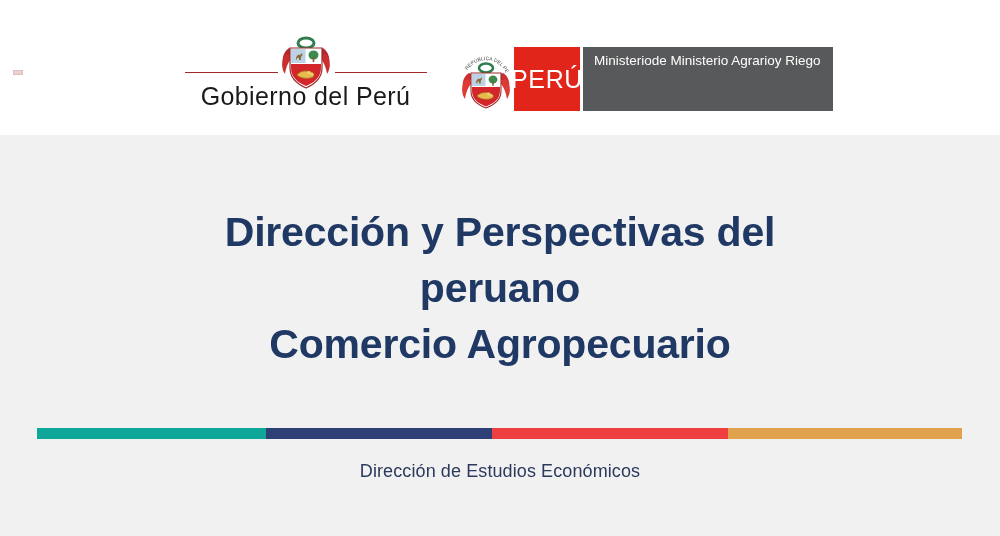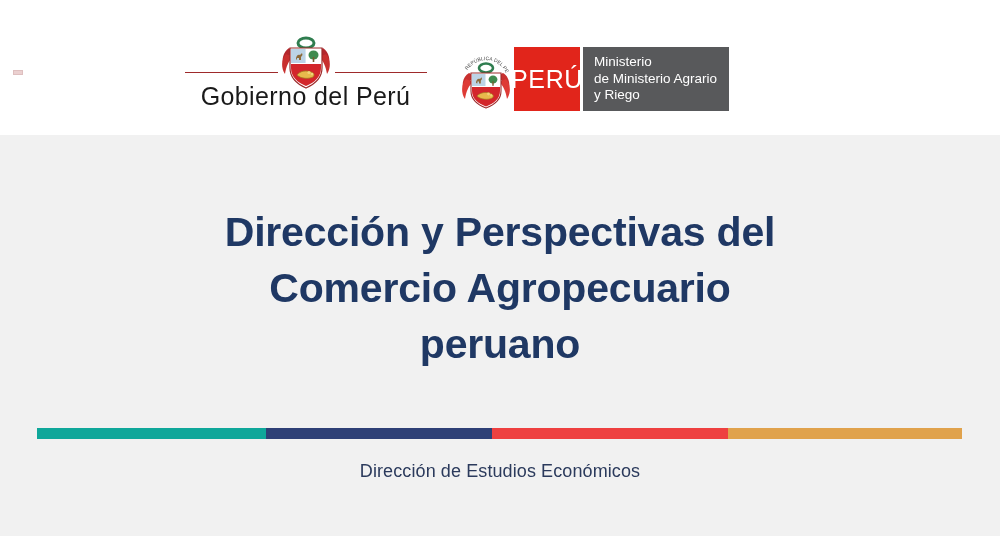--- a/index.html
+++ b/index.html
@@ -112,21 +112,21 @@
   .min-sep {
     width: 3px;
     background: #ffffff;
     flex: 0 0 auto;
   }
   .min-name {
     background: #58595b;
     color: #ffffff;
     padding: 6px 12px 6px 11px;
     display: flex;
-    flex-direction: column;
+    flex-direction: row;
     justify-content: center;
     flex: 0 0 auto;
   }
   .min-name span {
     font-size: 13.5px;
     line-height: 16.5px;
     white-space: nowrap;
   }
 
   
@@ -250,22 +250,22 @@
       <div class="min-name">
         <span>Ministerio</span>
         <span>de Ministerio Agrario</span>
         <span>y Riego</span>
       </div>
     </div>
   </div>
 
   <div class="title-block">
     <div class="title-line">Dirección y Perspectivas del</div>
+    <div class="title-line">peruano</div>
     <div class="title-line">Comercio Agropecuario</div>
-    <div class="title-line">peruano</div>
   </div>
 
   <div class="color-bar">
     <div class="seg seg-1"></div>
     <div class="seg seg-2"></div>
     <div class="seg seg-3"></div>
     <div class="seg seg-4"></div>
   </div>
 
   <div class="footer-block">

